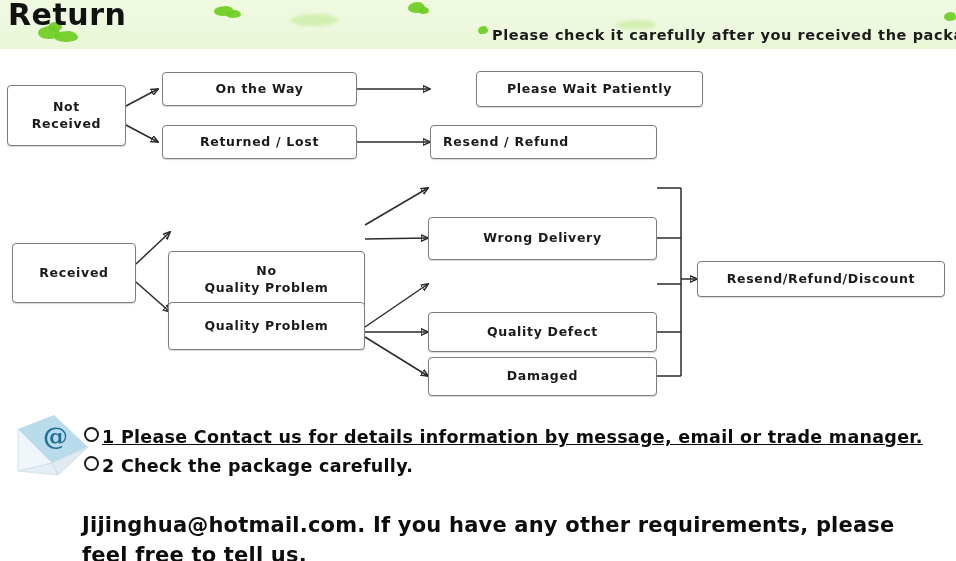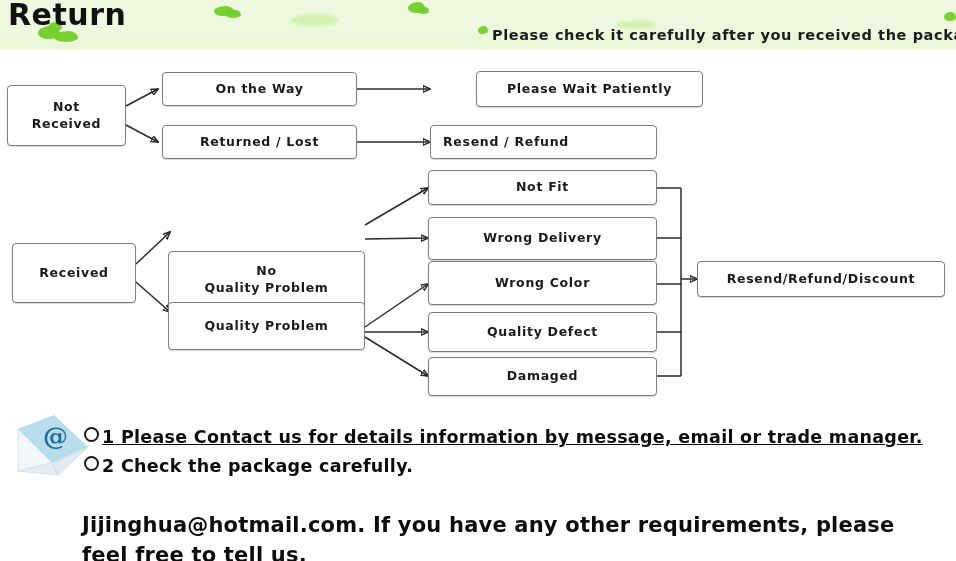--- a/index.html
+++ b/index.html
@@ -215,23 +215,21 @@
     <div class="node" style="left:162px; top:23px; width:195px; height:34px;">On the Way</div>
     <div class="node" style="left:162px; top:76px; width:195px; height:34px;">Returned / Lost</div>
 
     <div class="node" style="left:430px; top:22px; width:227px; height:36px;margin-left:46px;">Please Wait Patiently</div>
     <div class="node left-text" style="left:430px; top:76px; width:227px; height:34px;">Resend / Refund</div>
 
     <div class="node two-line" style="left:168px; top:155px; width:197px; height:57px;margin-top:47px;">No
 Quality Problem</div>
     <div class="node" style="left:168px; top:253px; width:197px; height:48px;">Quality Problem</div>
 
-    <div class="node" style="left:428px; top:121px; width:229px; height:35px;">Not Fit</div>
     <div class="node" style="left:428px; top:168px; width:229px; height:43px;">Wrong Delivery</div>
-    <div class="node" style="left:428px; top:212px; width:229px; height:44px;">Wrong Color</div>
     <div class="node" style="left:428px; top:263px; width:229px; height:40px;">Quality Defect</div>
     <div class="node" style="left:428px; top:308px; width:229px; height:39px;">Damaged</div>
 
     <div class="node" style="left:697px; top:212px; width:248px; height:36px;">Resend/Refund/Discount</div>
   </div>
 
   <div class="notes">
 
     <svg class="envelope" viewBox="0 0 78 66">
       <polygon points="4,16 40,2 74,34 38,50" fill="#b9dcec"></polygon>

